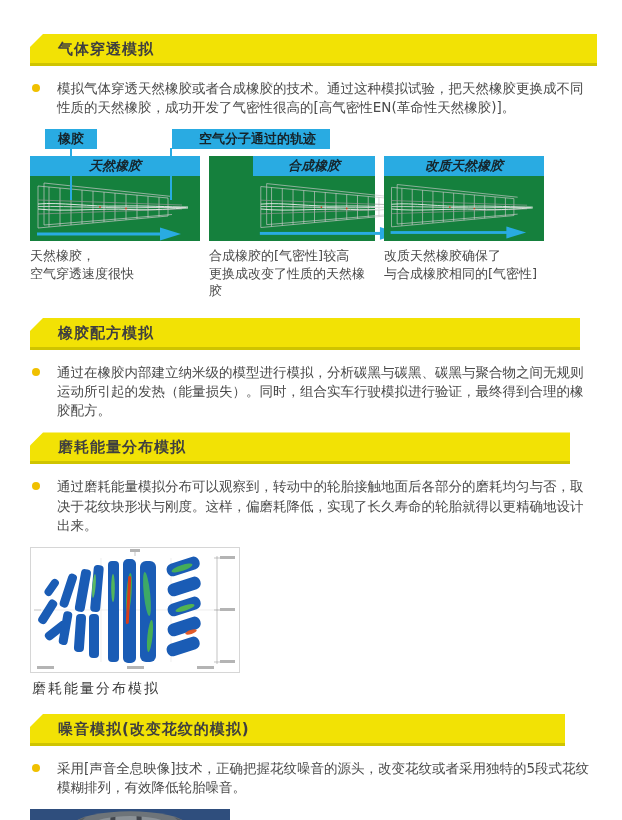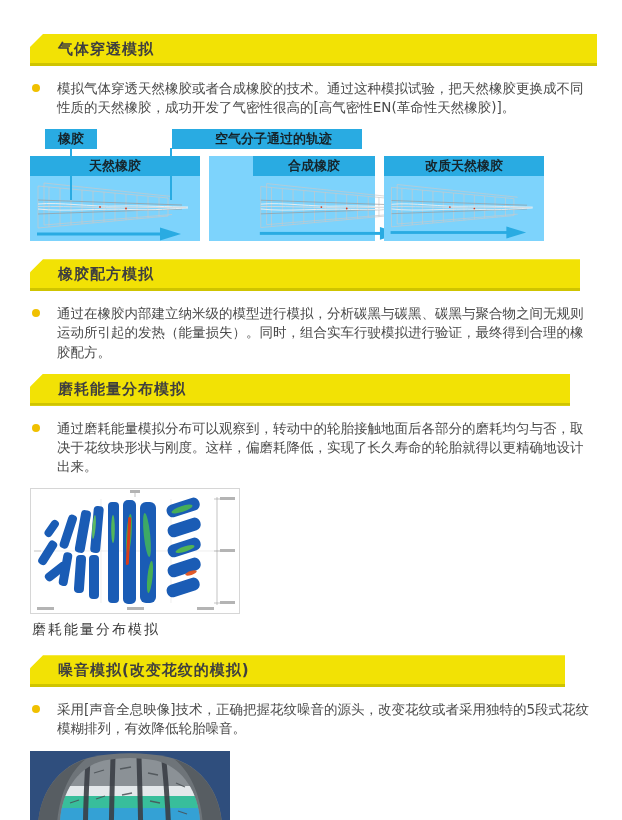--- a/index.html
+++ b/index.html
@@ -22,26 +22,26 @@
   .bullet .dot{ width:8px; height:8px; border-radius:50%; background:#F0C000; flex:none; margin-top:5px; }
   .bullet p{ font-size:13.5px; line-height:1.42; color:#4A4A4A; }
 
   
   .gas-figure{ position:relative; width:515px; margin-top:10px; }
   .callout{
     position:absolute; top:0; height:20px; line-height:20px; background:#29ABE2;
     color:#15242B; font-size:13px; font-weight:bold; text-align:center; z-index:3;
   }
   .callout.c1{ left:15px; width:52px; }
-  .callout.c2{ left:142px; width:190px;padding-left:13px; }
+  .callout.c2{ left:142px; width:158px;padding-left:13px; }
   .connector{ position:absolute; width:2px; background:#29ABE2; top:19px; height:52px; z-index:3; }
   .connector.l1{ left:40px; }
   .connector.l2{ left:140px; }
   .panels{ display:flex; gap:9px; padding-top:27px; }
-  .panel{ background:#7dd3fc; }
+  .panel{ background:#15803d;font-style:italic; }
   .panel.p1{ width:170px; } .panel.p2{ width:166px;padding-left:44px; } .panel.p3{ width:160px; }
   .panel-title{ background:#29ABE2; height:20px; line-height:20px; text-align:center;
                 font-size:13px; font-weight:bold; color:#16252C; }
   .panel svg{ display:block; }
   .panel-captions{ display:flex; gap:9px; margin-top:6px; }
   .panel-cap{ font-size:13px; color:#4A4A4A; line-height:1.35; white-space:pre-line; }
   .panel-cap.p1{ width:170px; } .panel-cap.p2{ width:166px; } .panel-cap.p3{ width:160px; }
 
   .gap1{ height:12px; }
 
@@ -131,20 +131,28 @@
         </div>
         <div class="panel p3">
           <div class="panel-title">改质天然橡胶</div>
           <svg width="160" height="65" viewBox="0 0 170 65">
               <use href="#wireframe-g"></use>
             </svg>
         </div>
       </div>
     </div>
 
+    <div class="panel-captions">
+      <div class="panel-cap p1">天然橡胶，
+空气穿透速度很快</div>
+      <div class="panel-cap p2">合成橡胶的[气密性]较高
+更换成改变了性质的天然橡胶</div>
+      <div class="panel-cap p3">改质天然橡胶确保了
+与合成橡胶相同的[气密性]</div>
+    </div>
   </div>
 
   <div class="gap1"></div>
 
   <div class="sec">
     <div class="sec-header hw2">
       <span>橡胶配方模拟</span>
     </div>
     <div class="bullet">
       <span class="dot"></span>

